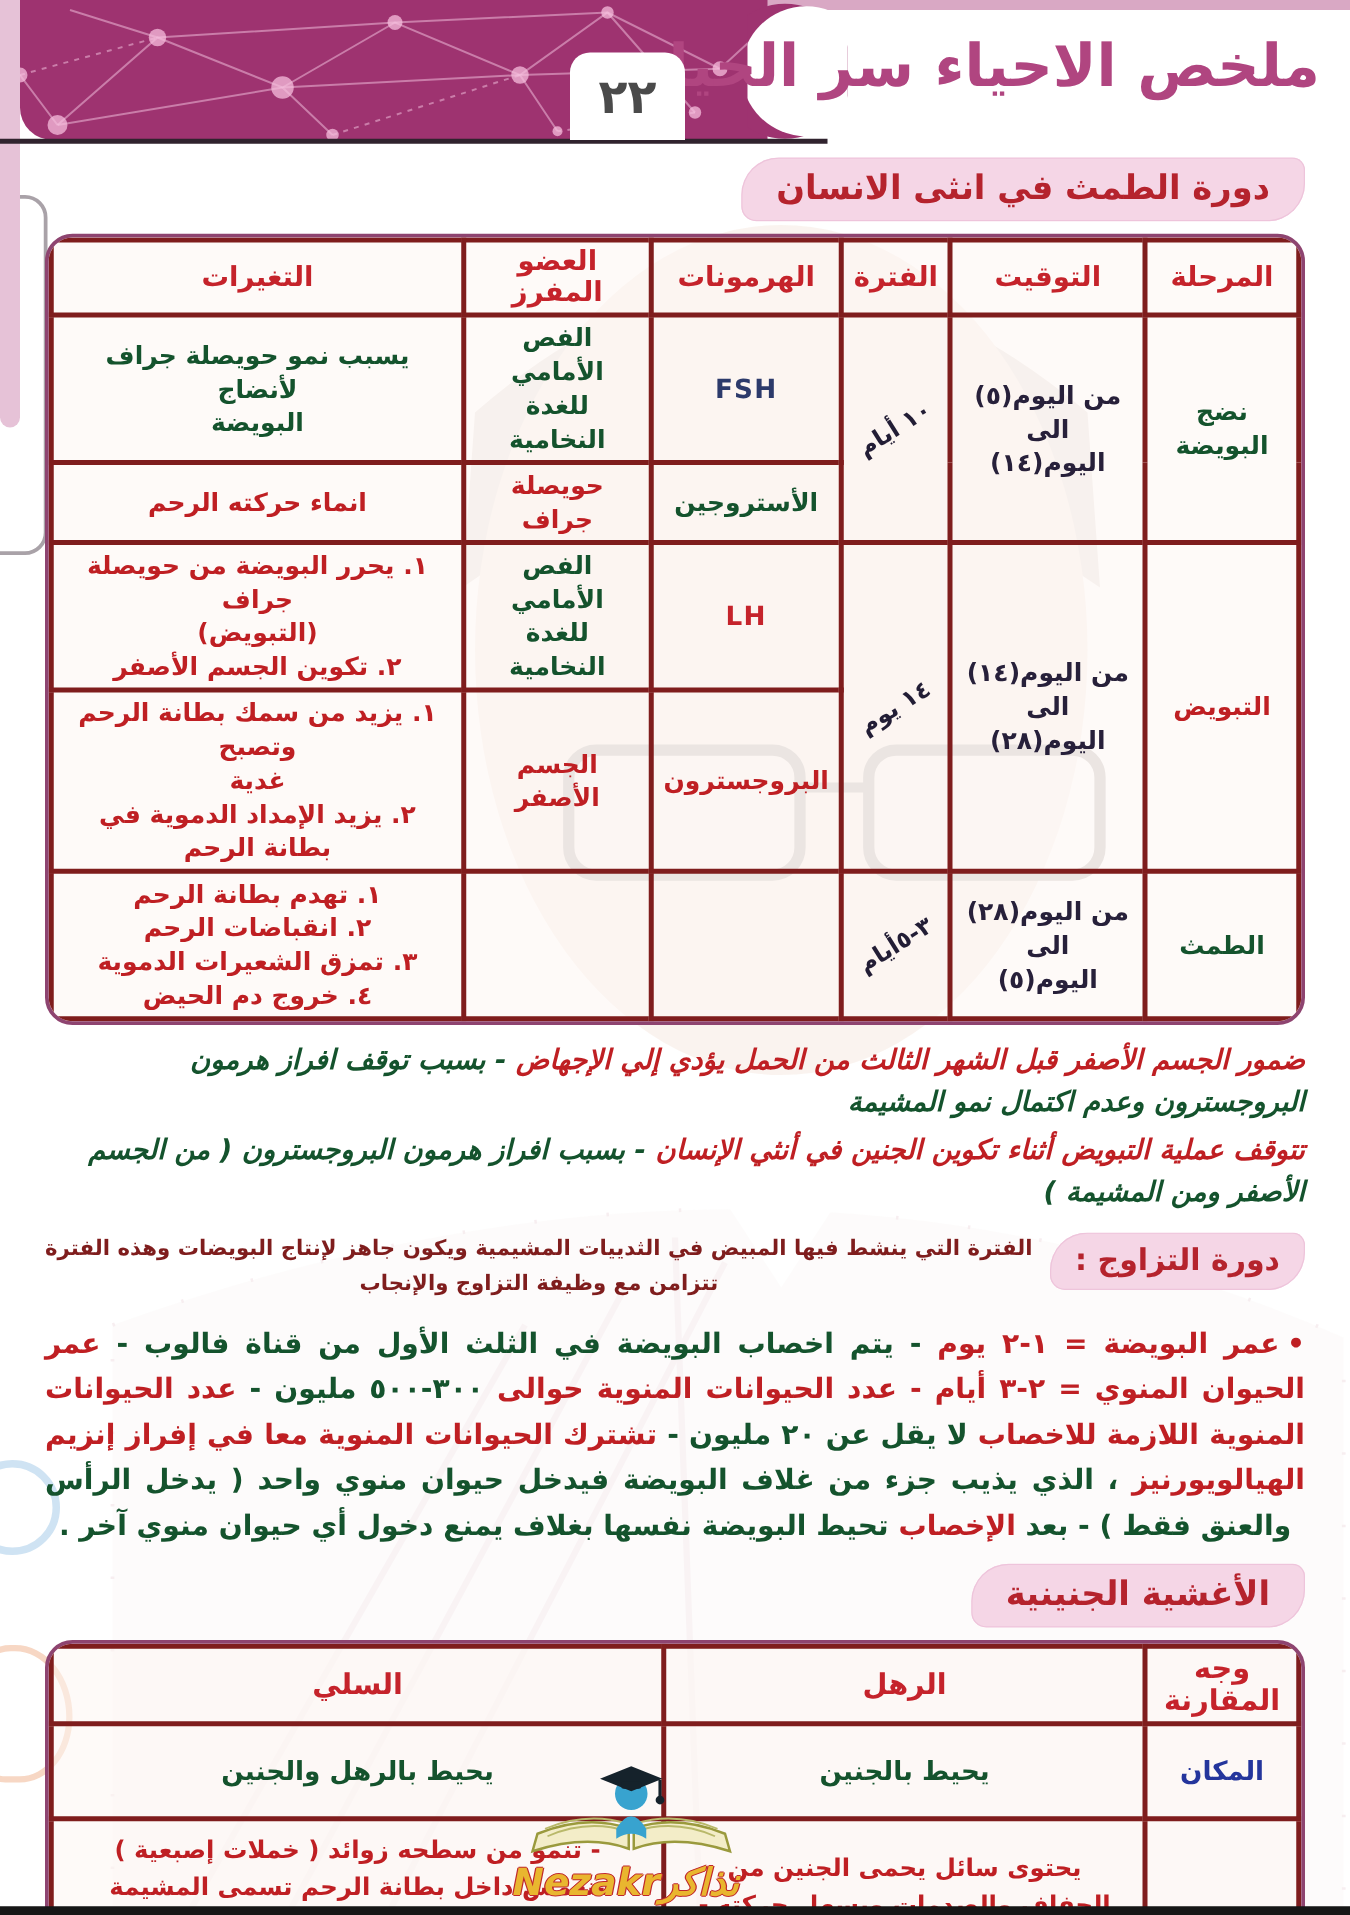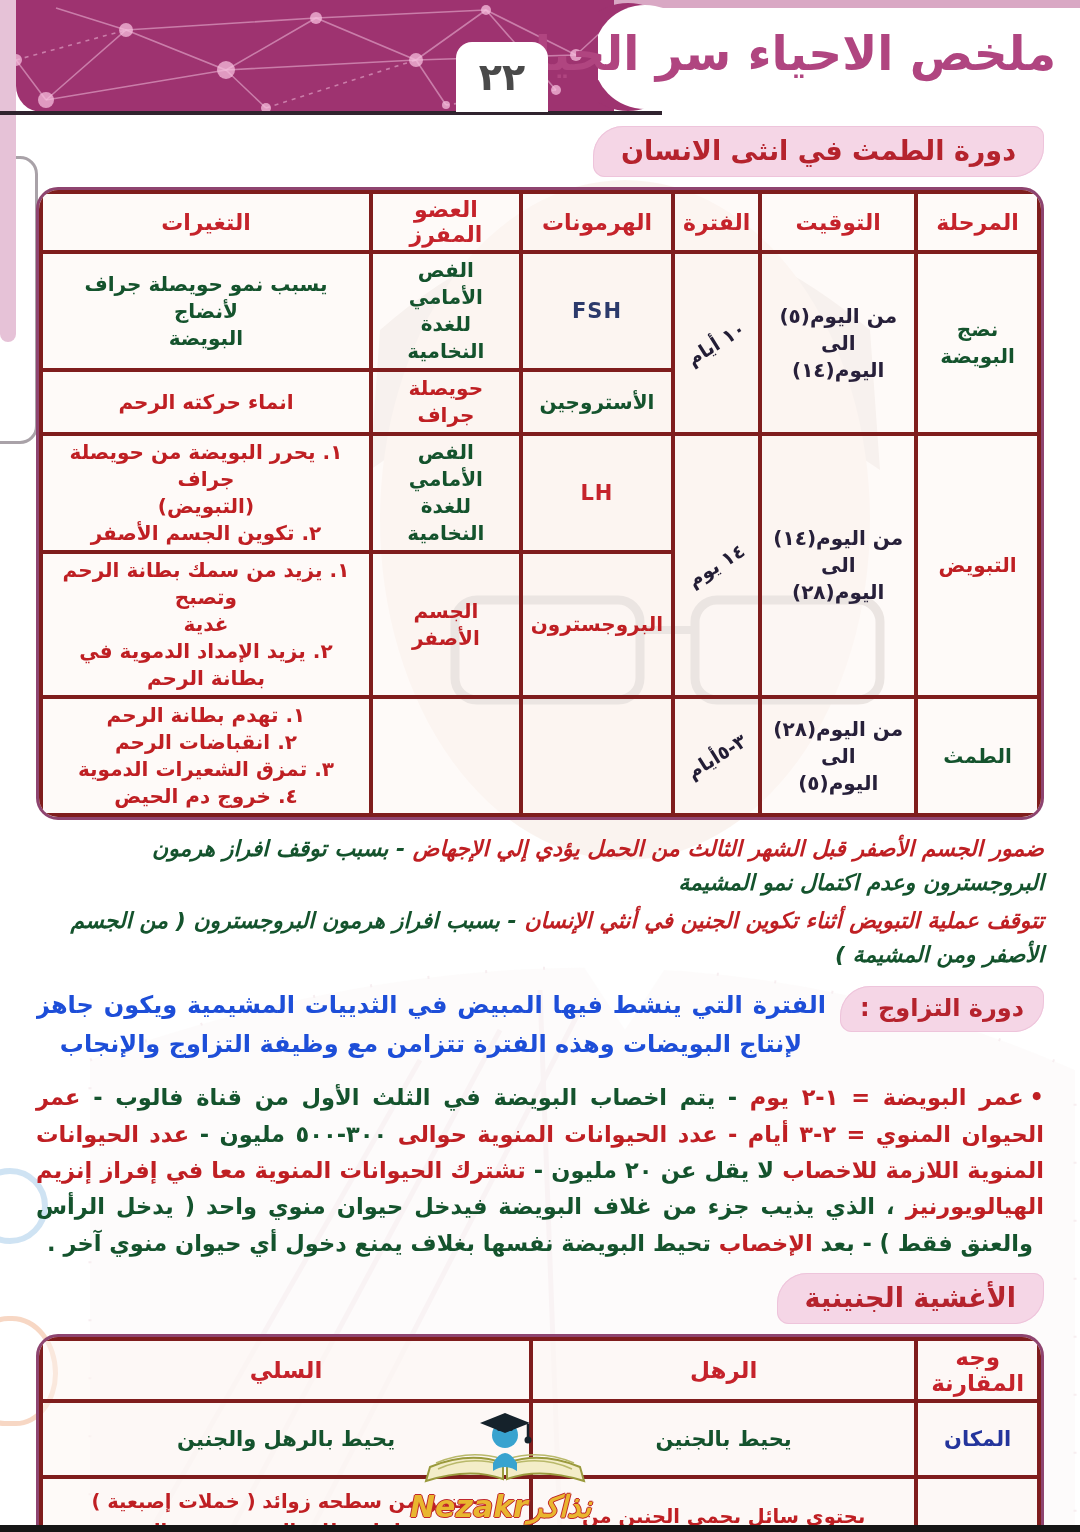--- a/index.html
+++ b/index.html
@@ -70,21 +70,21 @@
   tr.h-r2a td { height:96px; }
   tr.h-r2b td { height:106px; }
   tr.h-r3  td { height:112px; }
 
   
   .notes { margin-top:12px; font-size:22px; line-height:1.55; text-align:right; }
   .notes p { margin-bottom:4px;font-style:italic; }
 
   .mating { margin-top:14px; overflow:hidden; }
   .mating .badge { float:right; margin-left:14px; font-size:24px; padding:8px 20px 10px; }
-  .mating-text { font-size:24px; line-height:1.6; color:#1d4ed8; text-align:justify; text-align-last:center; }
+  .mating-text { font-size:17px; line-height:1.6; color:#7f1d1d; text-align:justify; text-align-last:center; }
 
   .fert { margin-top:16px; font-size:22.5px; line-height:1.62; text-align:justify; text-align-last:center; }
   .fert .bullet { color:#bf1f23; margin-left:6px; }
 
   .badge2-row { margin:12px 0 10px; text-align:right; }
   .badge2-row .badge { display:inline-block; }
 
   
   .tbl2 th { font-size:23px; height:54px; }
   tr.t2-loc td { height:76px; font-size:21px; }

